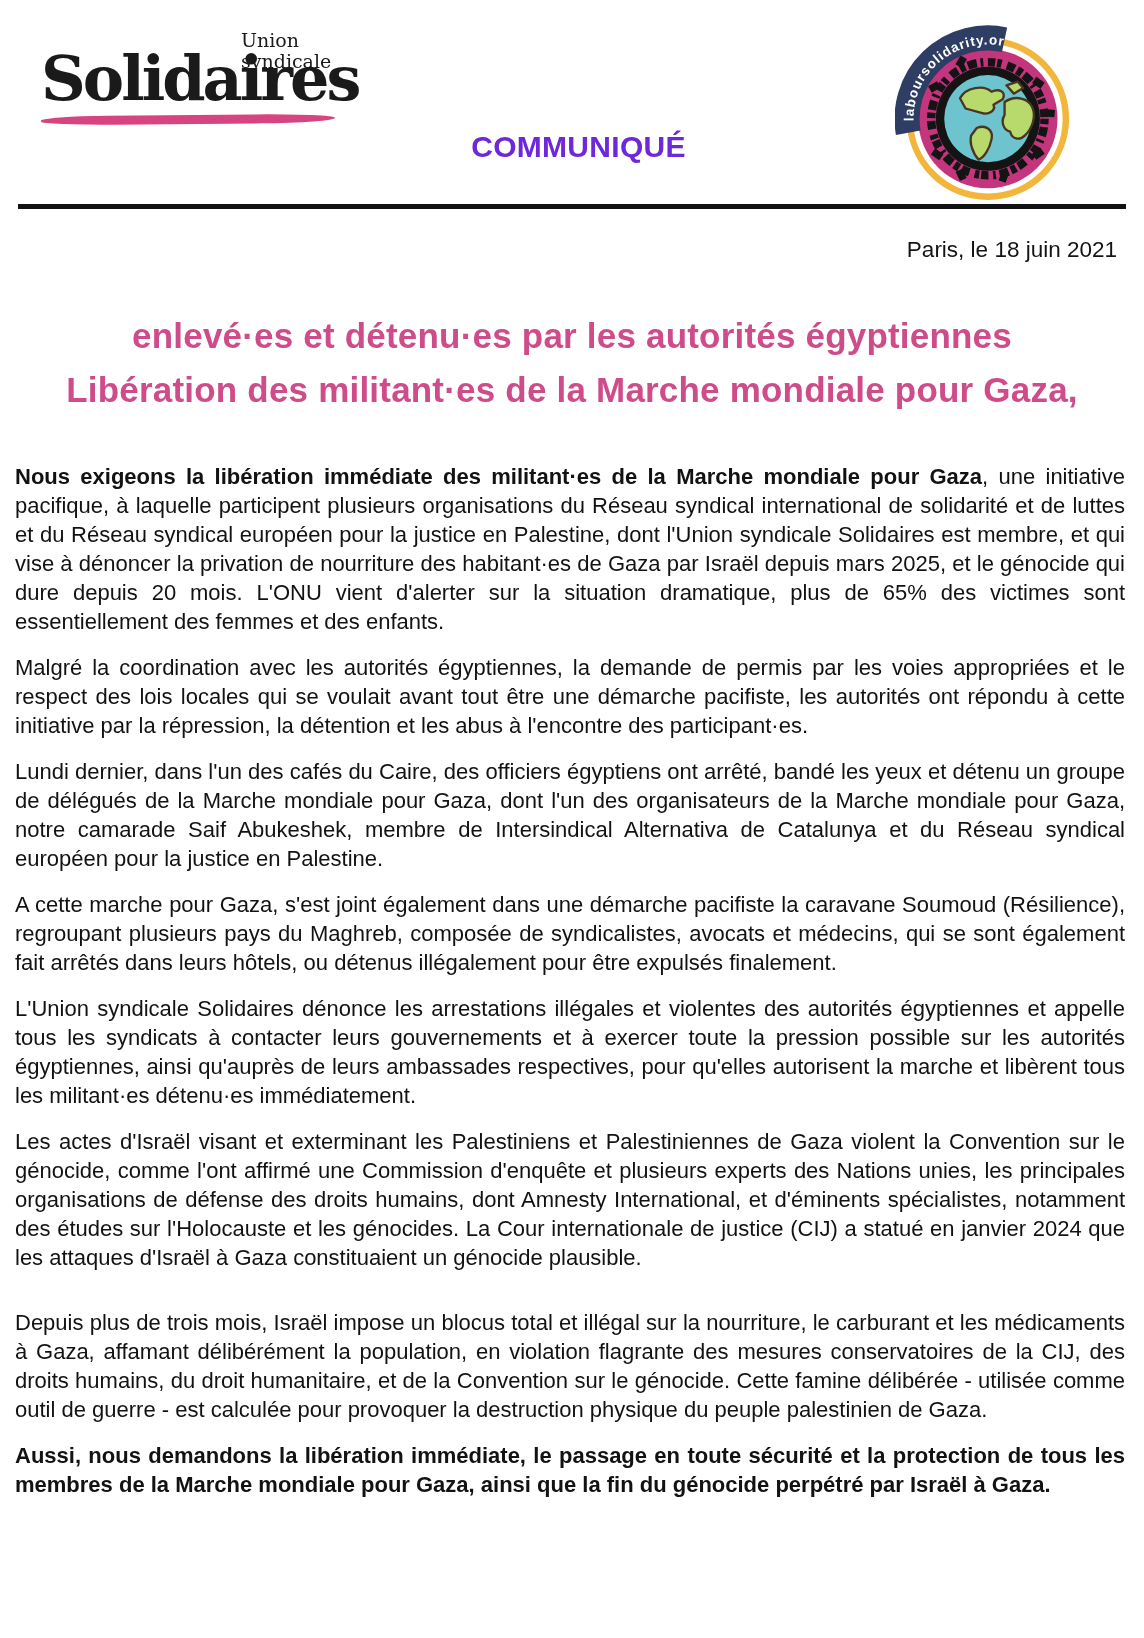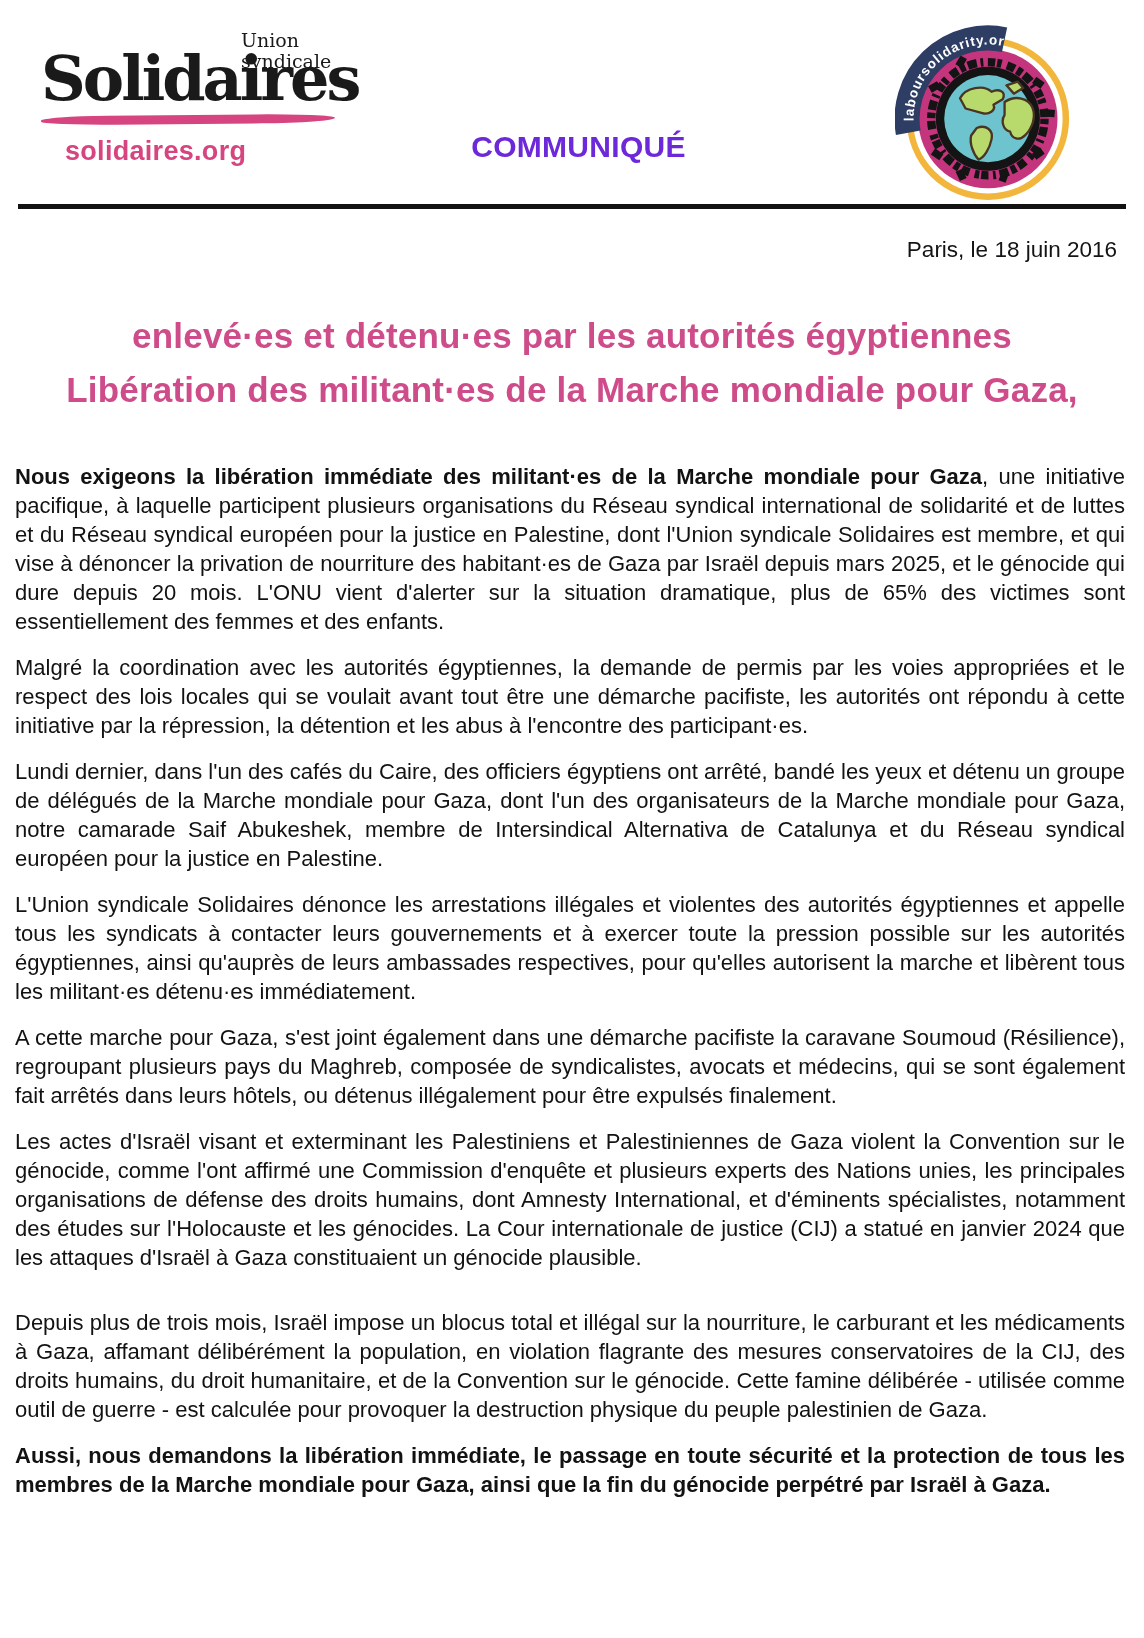--- a/index.html
+++ b/index.html
@@ -61,21 +61,20 @@
 
 <div class="page">
 
   <header class="letterhead">
 
     <div class="brand">
       <span class="brand-word">Solidaires</span>
       <span class="brand-union">Union
 syndicale</span>
       <div class="brand-underline"></div>
-      <div class="brand-site">solidaires.org</div>
     </div>
 
     <div class="doc-type-wrap">
       <div class="doc-type">COMMUNIQUÉ</div>
     </div>
 
     <div class="badge">
       <svg viewBox="0 0 196 196" width="182" height="182">
 
         <circle cx="100" cy="102" r="84" fill="#ffffff" stroke="#f2b63c" stroke-width="7"></circle>
@@ -108,31 +107,31 @@
         <path id="arctext" d="M 20.4 110.4 A 80 80 0 0 1 113.9 23.2" fill="none"></path>
         <text font-size="14.5" font-weight="bold" fill="#ffffff" letter-spacing="1" font-family="Liberation Sans, sans-serif">
           <textPath href="#arctext" startOffset="4%">laboursolidarity.org</textPath>
         </text>
       </svg>
     </div>
   </header>
 
   <hr class="rule">
 
-  <div class="dateline">Paris, le 18 juin 2016</div>
+  <div class="dateline">Paris, le 18 juin 2021</div>
 
   <h1 class="title">
     <span>enlevé·es et détenu·es par les autorités égyptiennes</span>
     <span>Libération des militant·es de la Marche mondiale pour Gaza,</span>
   </h1>
 
   <main class="body">
     <p><strong>Nous exigeons la libération immédiate des militant·es de la Marche mondiale pour Gaza</strong><span>, une initiative pacifique, à laquelle participent plusieurs organisations du Réseau syndical international de solidarité et de luttes et du Réseau syndical européen pour la justice en Palestine, dont l'Union syndicale Solidaires est membre, et qui vise à dénoncer la privation de nourriture des habitant·es de Gaza par Israël depuis mars 2025, et le génocide qui dure depuis 20 mois. L'ONU vient d'alerter sur la situation dramatique, plus de 65% des victimes sont essentiellement des femmes et des enfants.</span></p>
     <p>Malgré la coordination avec les autorités égyptiennes, la demande de permis par les voies appropriées et le respect des lois locales qui se voulait avant tout être une démarche pacifiste, les autorités ont répondu à cette initiative par la répression, la détention et les abus à l'encontre des participant·es.</p>
     <p>Lundi dernier, dans l'un des cafés du Caire, des officiers égyptiens ont arrêté, bandé les yeux et détenu un groupe de délégués de la Marche mondiale pour Gaza, dont l'un des organisateurs de la Marche mondiale pour Gaza, notre camarade Saif Abukeshek, membre de Intersindical Alternativa de Catalunya et du Réseau syndical européen pour la justice en Palestine.</p>
+    <p>A cette marche pour Gaza, s'est joint également dans une démarche pacifiste la caravane Soumoud (Résilience), regroupant plusieurs pays du Maghreb, composée de syndicalistes, avocats et médecins, qui se sont également fait arrêtés dans leurs hôtels, ou détenus illégalement pour être expulsés finalement.</p>
     <p>L'Union syndicale Solidaires dénonce les arrestations illégales et violentes des autorités égyptiennes et appelle tous les syndicats à contacter leurs gouvernements et à exercer toute la pression possible sur les autorités égyptiennes, ainsi qu'auprès de leurs ambassades respectives, pour qu'elles autorisent la marche et libèrent tous les militant·es détenu·es immédiatement.</p>
-    <p>A cette marche pour Gaza, s'est joint également dans une démarche pacifiste la caravane Soumoud (Résilience), regroupant plusieurs pays du Maghreb, composée de syndicalistes, avocats et médecins, qui se sont également fait arrêtés dans leurs hôtels, ou détenus illégalement pour être expulsés finalement.</p>
     <p>Les actes d'Israël visant et exterminant les Palestiniens et Palestiniennes de Gaza violent la Convention sur le génocide, comme l'ont affirmé une Commission d'enquête et plusieurs experts des Nations unies, les principales organisations de défense des droits humains, dont Amnesty International, et d'éminents spécialistes, notamment des études sur l'Holocauste et les génocides. La Cour internationale de justice (CIJ) a statué en janvier 2024 que les attaques d'Israël à Gaza constituaient un génocide plausible.</p>
     <p class="gap-top">Depuis plus de trois mois, Israël impose un blocus total et illégal sur la nourriture, le carburant et les médicaments à Gaza, affamant délibérément la population, en violation flagrante des mesures conservatoires de la CIJ, des droits humains, du droit humanitaire, et de la Convention sur le génocide. Cette famine délibérée - utilisée comme outil de guerre - est calculée pour provoquer la destruction physique du peuple palestinien de Gaza.</p>
     <p class="closing">Aussi, nous demandons la libération immédiate, le passage en toute sécurité et la protection de tous les membres de la Marche mondiale pour Gaza, ainsi que la fin du génocide perpétré par Israël à Gaza.</p>
   </main>
 
 </div>
 
 </body></html>

